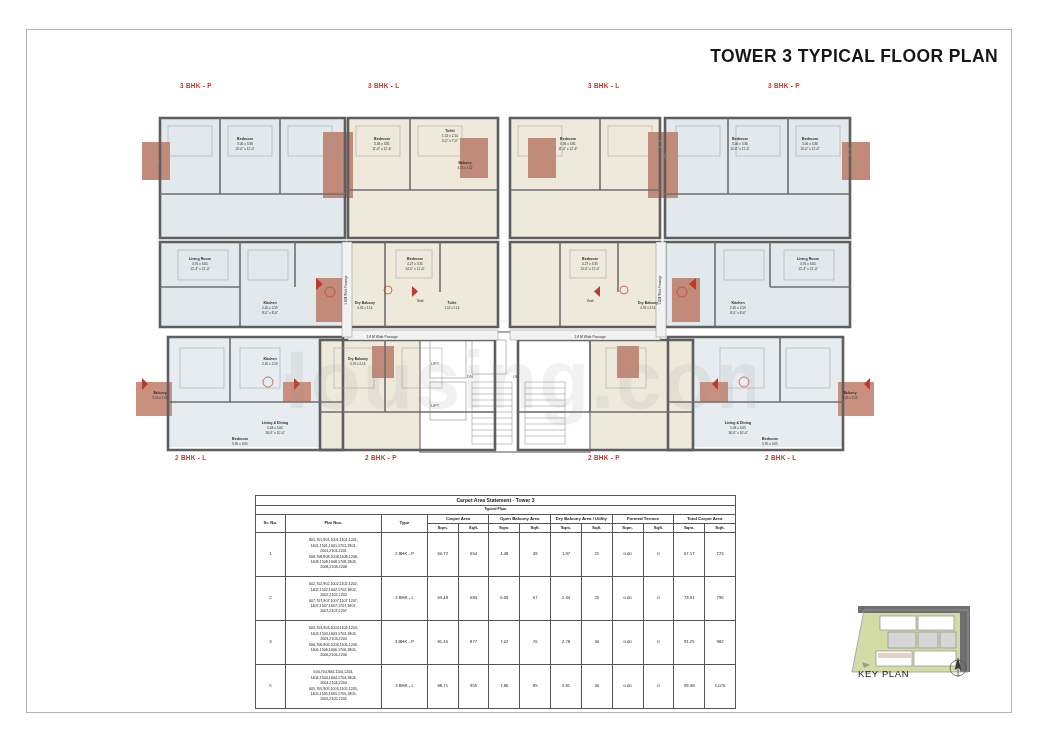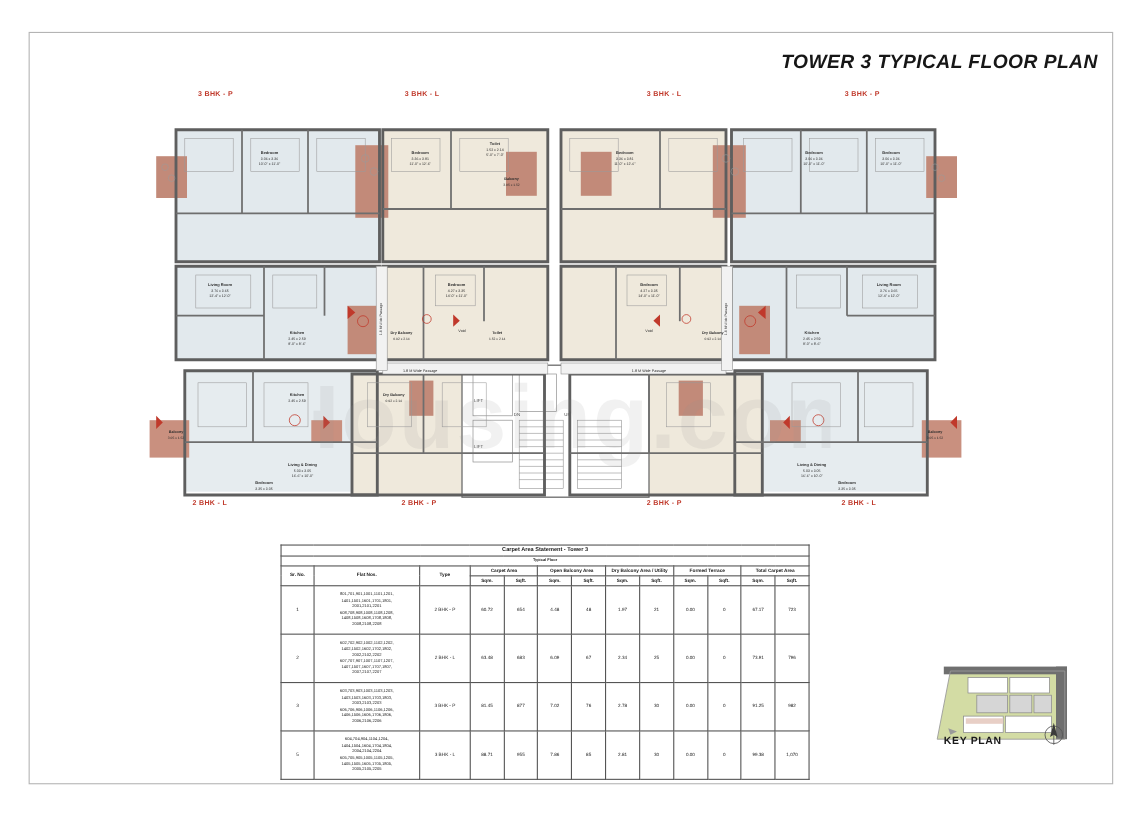--- a/index.html
+++ b/index.html
@@ -25,21 +25,20 @@
 
   
   #plan-title {
     position: absolute;
     right: 40px; top: 46px;
     font-size: 17.5px;
     font-weight: bold;
     letter-spacing: .4px;
     color: #161616;
     white-space: nowrap;
-    font-style: italic;
   }
 
   
   #watermark {
     position: absolute;
     left: 285px; top: 300px;
     width: 470px; height: 160px;
     font-size: 82px;
     font-weight: bold;
     color: rgba(150,150,150,0.13);
@@ -119,21 +118,21 @@
   
   #key-plan {
     position: absolute;
     left: 848px; top: 596px;
     width: 140px; height: 92px;
   }
   #key-plan-label {
     position: absolute;
     left: 858px; top: 668px;
     font-size: 9.5px;
-    font-weight: bold;
+    font-weight: normal;
     letter-spacing: .6px;
     color: #1a1a1a;
     text-align: right;
   }
 </style>
 </head>
 <body>
 
 <div id="page">
 

